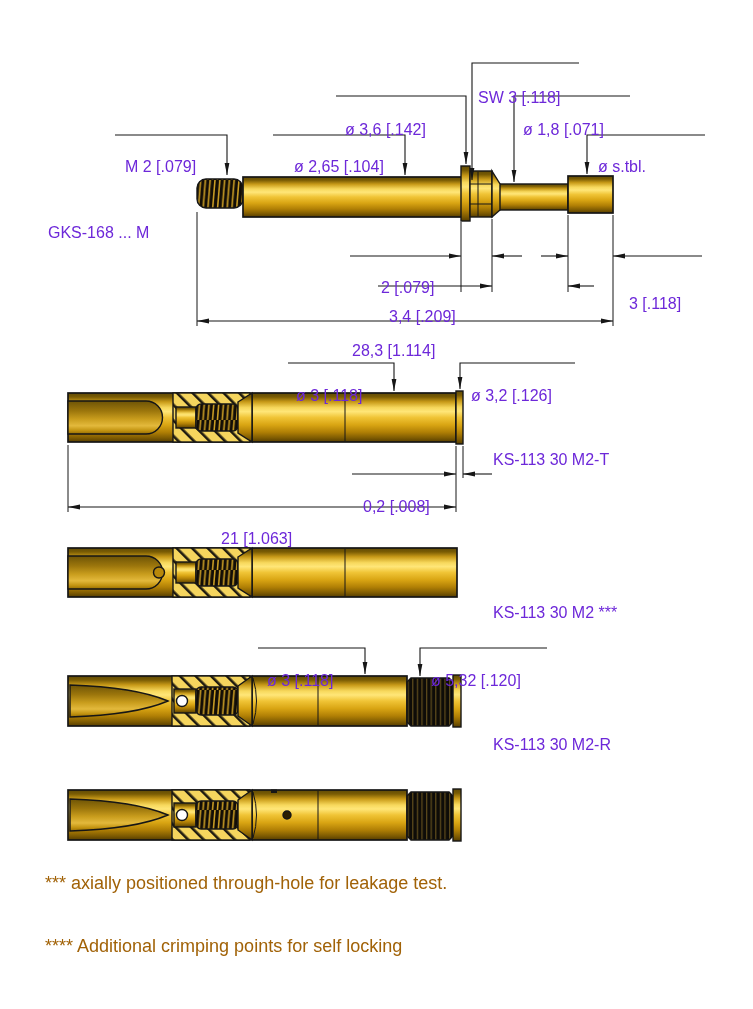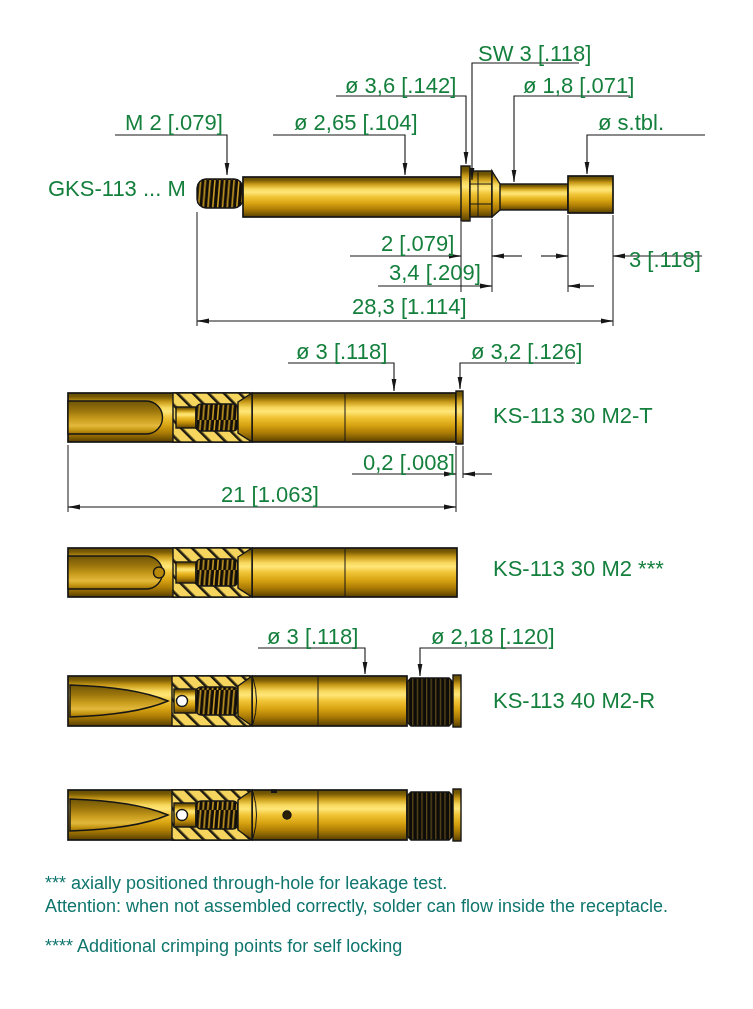--- a/index.html
+++ b/index.html
@@ -1,20 +1,20 @@
 <!DOCTYPE html>
 <html><head>
 <meta charset="utf-8">
 <style>
   html,body{margin:0;padding:0;background:#fff;}
   .canvas{position:relative;width:753px;height:1009px;background:#fff;overflow:hidden;
           font-family:"Liberation Sans",sans-serif;color:#161616;}
   svg.art{position:absolute;left:0;top:0;}
-  .lbl{position:absolute;font-size:22px;line-height:20px;white-space:nowrap;color:#15803d;}
-  .note{position:absolute;font-size:18px;line-height:22px;white-space:nowrap;color:#0f766e;}
+  .lbl{position:absolute;font-size:16px;line-height:20px;white-space:nowrap;color:#6d28d9;margin-top:44px;}
+  .note{position:absolute;font-size:18px;line-height:22px;white-space:nowrap;color:#a16207;}
   
   .ol{stroke:#161616;stroke-width:1.7;}
   .ol2{stroke:#161616;stroke-width:1.4;}
   .thin{stroke:#161616;stroke-width:1;fill:none;}
   .dim{stroke:#161616;stroke-width:1.1;fill:none;}
   .ext{stroke:#161616;stroke-width:1;fill:none;}
 </style>
 </head>
 <body>
 
@@ -176,36 +176,35 @@
       <rect x="453" y="789" width="8" height="52" fill="url(#gold)" class="ol2"></rect>
     </g>
   </svg>
 
   <div class="lbl" style="left:125px;top:113px">M 2 [.079]</div>
   <div class="lbl" style="left:294px;top:113px">ø 2,65 [.104]</div>
   <div class="lbl" style="left:345px;top:76px">ø 3,6 [.142]</div>
   <div class="lbl" style="left:478px;top:44px">SW 3 [.118]</div>
   <div class="lbl" style="left:523px;top:76px">ø 1,8 [.071]</div>
   <div class="lbl" style="left:598px;top:113px">ø s.tbl.</div>
-  <div class="lbl" style="left:48px;top:179px">GKS-113 ... M</div>
+  <div class="lbl" style="left:48px;top:179px">GKS-168 ... M</div>
   <div class="lbl" style="left:381px;top:234px">2 [.079]</div>
   <div class="lbl" style="left:389px;top:263px">3,4 [.209]</div>
   <div class="lbl" style="left:629px;top:250px">3 [.118]</div>
   <div class="lbl" style="left:352px;top:297px">28,3 [1.114]</div>
 
   <div class="lbl" style="left:296px;top:342px">ø 3 [.118]</div>
   <div class="lbl" style="left:471px;top:342px">ø 3,2 [.126]</div>
   <div class="lbl" style="left:493px;top:406px">KS-113 30 M2-T</div>
   <div class="lbl" style="left:363px;top:453px">0,2 [.008]</div>
   <div class="lbl" style="left:221px;top:485px">21 [1.063]</div>
 
   <div class="lbl" style="left:493px;top:559px">KS-113 30 M2 ***</div>
 
   <div class="lbl" style="left:267px;top:627px">ø 3 [.118]</div>
-  <div class="lbl" style="left:431px;top:627px">ø 2,18 [.120]</div>
-  <div class="lbl" style="left:493px;top:691px">KS-113 40 M2-R</div>
+  <div class="lbl" style="left:431px;top:627px">ø 5,32 [.120]</div>
+  <div class="lbl" style="left:493px;top:691px">KS-113 30 M2-R</div>
 
 
   <div class="note" style="left:45px;top:872px">*** axially positioned through-hole for leakage test.</div>
-  <div class="note" style="left:45px;top:895px">Attention: when not assembled correctly, solder can flow inside the receptacle.</div>
   <div class="note" style="left:45px;top:935px">**** Additional crimping points for self locking</div>
 
 </div>
 
 </body></html>

